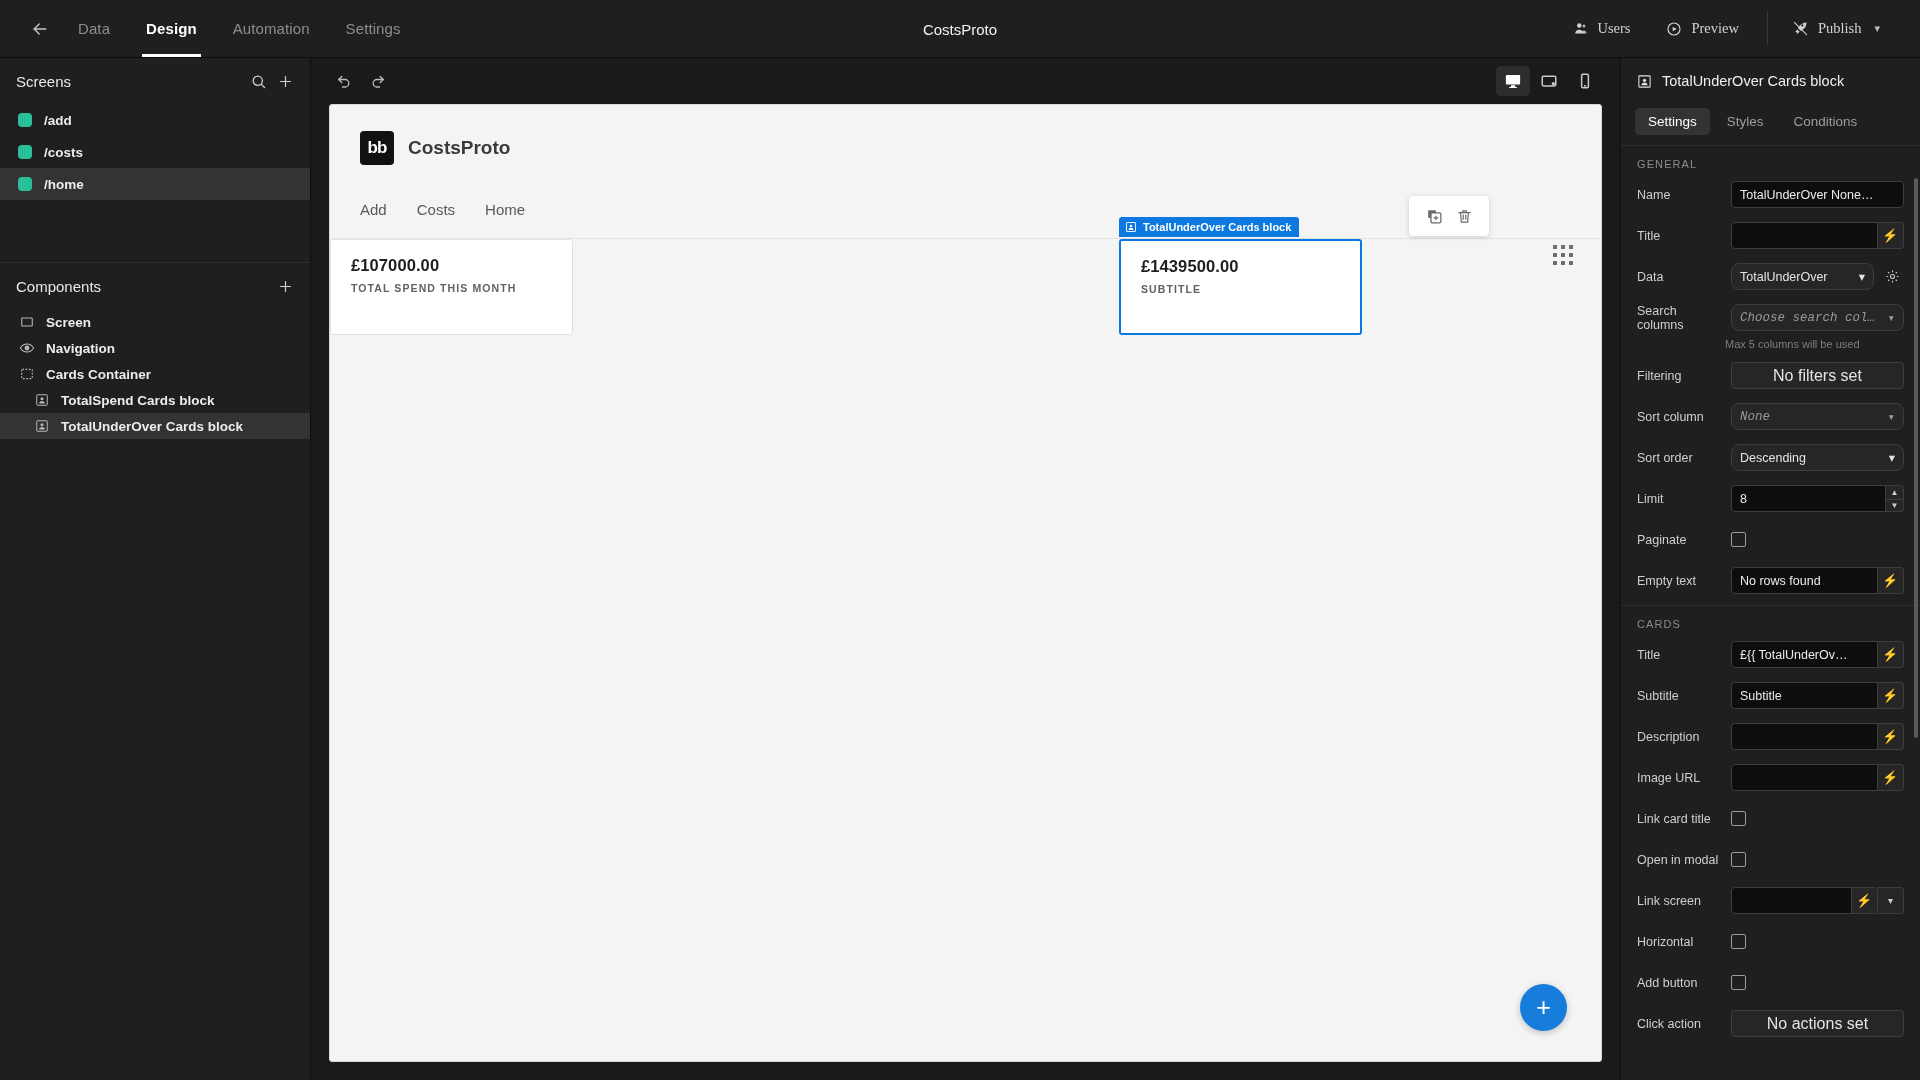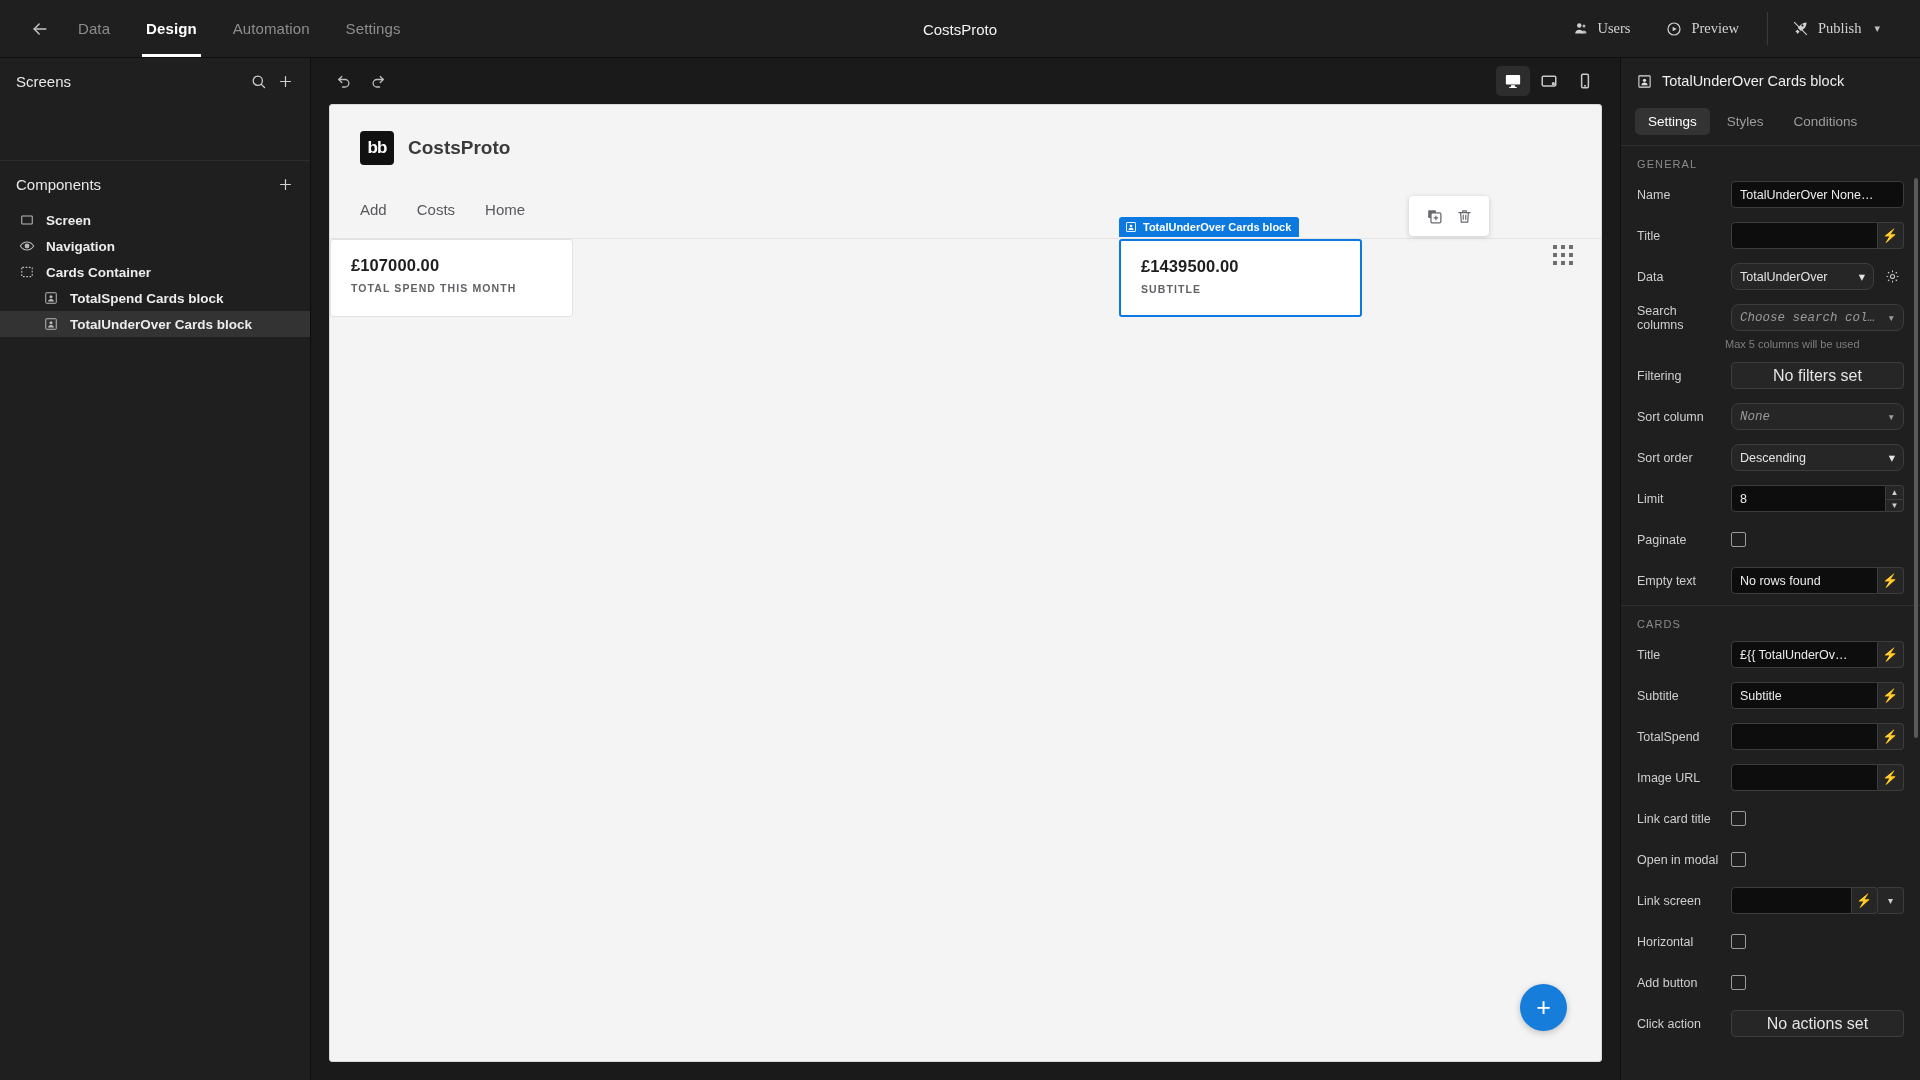--- a/index.html
+++ b/index.html
@@ -76,21 +76,21 @@
   .screen-row.sel { background: #333333; }
   .dot { width: 14px; height: 14px; border-radius: 4px; background: #27c09a; flex:0 0 14px;}
   .left-spacer { height: 56px; }
   .divider { height: 1px; background: #2e2e2e; }
   .comp-list { padding-bottom: 8px; }
   .comp-row {
     height: 26px; display: flex; align-items: center; gap: 11px;
     padding-left: 18px; font-size: 13.5px; font-weight: bold; color: #ececec;
     cursor: pointer;
   }
-  .comp-row.indent { padding-left: 42px; }
+  .comp-row.indent { padding-left: 33px; }
   .comp-row.sel { background: #333333; }
   .cicon { width: 17px; height: 17px; flex: 0 0 17px; display:flex; align-items:center; justify-content:center; color:#b9b9b9;}
 
   
   .center { flex: 1; background: #1a1a1a; display: flex; flex-direction: column; min-width: 0; }
   .canvas-toolbar {
     height: 46px; flex: 0 0 46px; display: flex; align-items: center;
     padding: 0 18px; gap: 4px; background: #1a1a1a;
   }
   .tool-btn {
@@ -127,21 +127,21 @@
   .grid-handle i { width: 4px; height: 4px; background: #6e6e6e; display: block; }
   .prev-nav {
     display: flex; gap: 30px; padding: 36px 30px 0 30px;
     font-size: 15px; color: #58585e;
   }
   .prev-nav span { cursor: pointer; }
   .prev-nav-rule { margin-top: 20px; height: 1px; background: #e3e3e3; }
 
   .cards-area { position: relative; padding: 30px 28px 0 28px; }
   .card {
-    position: absolute; width: 243px; height: 78px;
+    position: absolute; width: 243px; height: 96px;
     background: #fff; border: 1px solid #e2e2e2; border-radius: 3px;
     padding: 16px 20px;
   }
   .card .amount { font-size: 16.5px; font-weight: bold; color: #1e1e1e; letter-spacing: .1px; }
   .card .sub {
     margin-top: 7px; font-size: 10.5px; font-weight: bold;
     letter-spacing: 1.1px; color: #616166; text-transform: uppercase;
   }
   .card.selected { border: 2px solid #0b79e0; }
   .sel-badge {
@@ -322,20 +322,34 @@
         <div class="head-icon">
           <svg width="17" height="17" viewBox="0 0 24 24" fill="none" stroke="currentColor" stroke-width="1.8" stroke-linecap="round">
               <circle cx="11" cy="11" r="6.5"></circle>
               <path d="M16 16l4.5 4.5"></path>
             </svg>
         </div>
         <div class="head-icon">
           <svg width="17" height="17" viewBox="0 0 24 24" fill="none" stroke="currentColor" stroke-width="1.7" stroke-linecap="round">
               <path d="M12 5v14M5 12h14"></path>
             </svg>
+        </div>
+      </div>
+      <div class="screens-list">
+        <div class="screen-row">
+          <span class="dot"></span>
+          <span>/add</span>
+        </div>
+        <div class="screen-row">
+          <span class="dot"></span>
+          <span>/costs</span>
+        </div>
+        <div class="screen-row sel">
+          <span class="dot"></span>
+          <span>/home</span>
         </div>
       </div>
       <div class="left-spacer"></div>
       <div class="divider"></div>
 
       <div class="panel-head">
         <div class="ttl">Components</div>
         <div class="head-icon">
           <svg width="17" height="17" viewBox="0 0 24 24" fill="none" stroke="currentColor" stroke-width="1.7" stroke-linecap="round">
               <path d="M12 5v14M5 12h14"></path>
@@ -637,21 +651,21 @@
 
         <div class="frow">
           <div class="flabel">Subtitle</div>
           <div class="fctl">
             <div class="inp with-bolt">Subtitle</div>
             <div class="bolt">⚡</div>
           </div>
         </div>
 
         <div class="frow">
-          <div class="flabel">TotalSpend</div>
+          <div class="flabel">Description</div>
           <div class="fctl">
             <div class="inp with-bolt"></div>
             <div class="bolt">⚡</div>
           </div>
         </div>
 
         <div class="frow">
           <div class="flabel">Image URL</div>
           <div class="fctl">
             <div class="inp with-bolt"></div>

